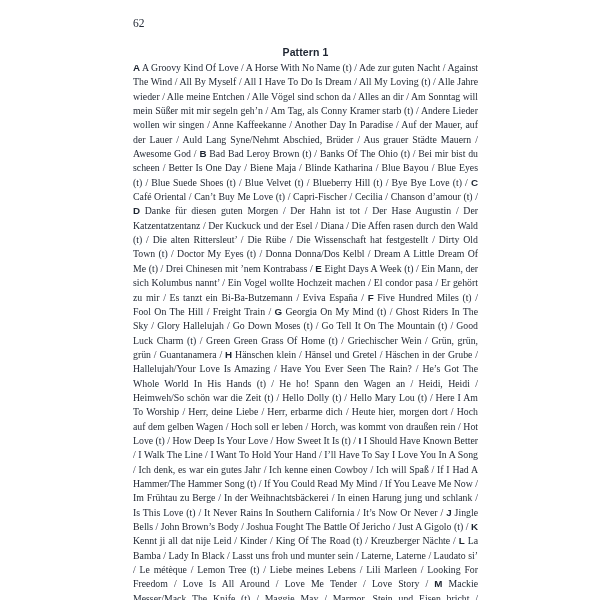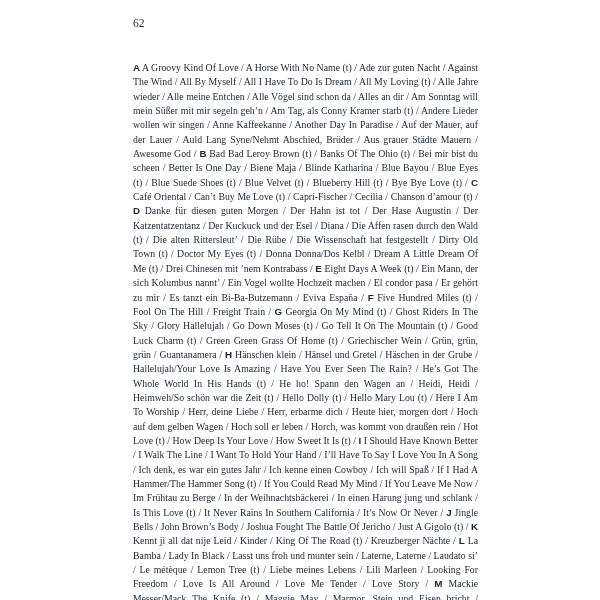--- a/index.html
+++ b/index.html
@@ -51,14 +51,15 @@
     font-family: "Liberation Sans", sans-serif;
     font-weight: bold;
     color: #1d2430;
   }
 </style>
 </head>
 <body>
 
 <div class="page">
   <span class="page-number">62</span>
+  <h1 class="pattern-title">Pattern 1</h1>
   <div class="song-list"><span class="sec"><b class="letter">A</b> <span>A Groovy Kind Of Love / A Horse With No Name (t) / Ade zur guten Nacht / Against The Wind / All By Myself / All I Have To Do Is Dream / All My Loving (t) / Alle Jahre wieder / Alle meine Entchen / Alle Vögel sind schon da / Alles an dir / Am Sonntag will mein Süßer mit mir segeln geh’n / Am Tag, als Conny Kramer starb (t) / Andere Lieder wollen wir singen / Anne Kaffeekanne / Another Day In Paradise / Auf der Mauer, auf der Lauer / Auld Lang Syne/Nehmt Abschied, Brüder / Aus grauer Städte Mauern / Awesome God / </span></span><span class="sec"><b class="letter">B</b> <span>Bad Bad Leroy Brown (t) / Banks Of The Ohio (t) / Bei mir bist du scheen / Better Is One Day / Biene Maja / Blinde Katharina / Blue Bayou / Blue Eyes (t) / Blue Suede Shoes (t) / Blue Velvet (t) / Blueberry Hill (t) / Bye Bye Love (t) / </span></span><span class="sec"><b class="letter">C</b> <span>Café Oriental / Can’t Buy Me Love (t) / Capri-Fischer / Cecilia / Chanson d’amour (t) / </span></span><span class="sec"><b class="letter">D</b> <span>Danke für diesen guten Morgen / Der Hahn ist tot / Der Hase Augustin / Der Katzentatzentanz / Der Kuckuck und der Esel / Diana / Die Affen rasen durch den Wald (t) / Die alten Rittersleut’ / Die Rübe / Die Wissenschaft hat festgestellt / Dirty Old Town (t) / Doctor My Eyes (t) / Donna Donna/Dos Kelbl / Dream A Little Dream Of Me (t) / Drei Chinesen mit ’nem Kontrabass / </span></span><span class="sec"><b class="letter">E</b> <span>Eight Days A Week (t) / Ein Mann, der sich Kolumbus nannt’ / Ein Vogel wollte Hochzeit machen / El condor pasa / Er gehört zu mir / Es tanzt ein Bi-Ba-Butzemann / Eviva España / </span></span><span class="sec"><b class="letter">F</b> <span>Five Hundred Miles (t) / Fool On The Hill / Freight Train / </span></span><span class="sec"><b class="letter">G</b> <span>Georgia On My Mind (t) / Ghost Riders In The Sky / Glory Hallelujah / Go Down Moses (t) / Go Tell It On The Mountain (t) / Good Luck Charm (t) / Green Green Grass Of Home (t) / Griechischer Wein / Grün, grün, grün / Guantanamera / </span></span><span class="sec"><b class="letter">H</b> <span>Hänschen klein / Hänsel und Gretel / Häschen in der Grube / Hallelujah/Your Love Is Amazing / Have You Ever Seen The Rain? / He’s Got The Whole World In His Hands (t) / He ho! Spann den Wagen an / Heidi, Heidi / Heimweh/So schön war die Zeit (t) / Hello Dolly (t) / Hello Mary Lou (t) / Here I Am To Worship / Herr, deine Liebe / Herr, erbarme dich / Heute hier, morgen dort / Hoch auf dem gelben Wagen / Hoch soll er leben / Horch, was kommt von draußen rein / Hot Love (t) / How Deep Is Your Love / How Sweet It Is (t) / </span></span><span class="sec"><b class="letter">I</b> <span>I Should Have Known Better / I Walk The Line / I Want To Hold Your Hand / I’ll Have To Say I Love You In A Song / Ich denk, es war ein gutes Jahr / Ich kenne einen Cowboy / Ich will Spaß / If I Had A Hammer/The Hammer Song (t) / If You Could Read My Mind / If You Leave Me Now / Im Frühtau zu Berge / In der Weihnachtsbäckerei / In einen Harung jung und schlank / Is This Love (t) / It Never Rains In Southern California / It’s Now Or Never / </span></span><span class="sec"><b class="letter">J</b> <span>Jingle Bells / John Brown’s Body / Joshua Fought The Battle Of Jericho / Just A Gigolo (t) / </span></span><span class="sec"><b class="letter">K</b> <span>Kennt ji all dat nije Leid / Kinder / King Of The Road (t) / Kreuzberger Nächte / </span></span><span class="sec"><b class="letter">L</b> <span>La Bamba / Lady In Black / Lasst uns froh und munter sein / Laterne, Laterne / Laudato si’ / Le métèque / Lemon Tree (t) / Liebe meines Lebens / Lili Marleen / Looking For Freedom / Love Is All Around / Love Me Tender / Love Story / </span></span><span class="sec"><b class="letter">M</b> <span>Mackie Messer/Mack The Knife (t) / Maggie May / Marmor, Stein und Eisen bricht / Massachusetts / Meine Biber haben Fieber (t) / Meine Oma fährt im Hühnerstall Motorrad / Michael Row The Boat Ashore (t) / Midnight Special (t) / Morgen, Kinder, wird’s was geben / Morgen kommt der Weihnachtsmann / Musik! Musik! Musik! / Muss i denn, muss i denn / My Way / </span></span></div>
 </div>
 
 </body></html>

